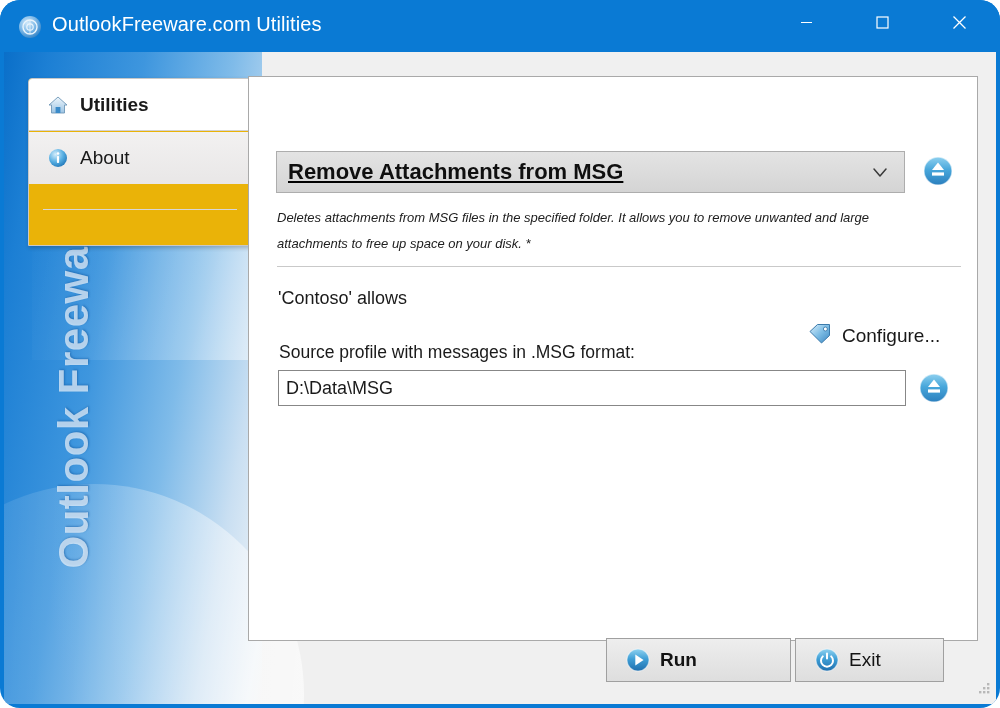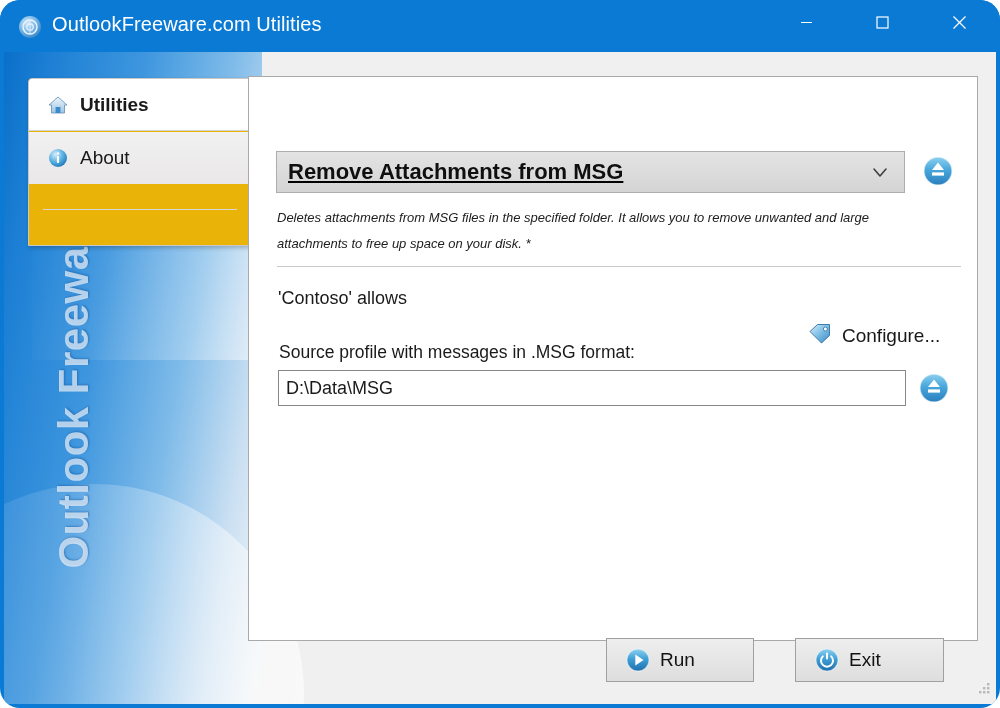--- a/index.html
+++ b/index.html
@@ -270,21 +270,21 @@
   .cmdbtn {
     position: absolute;
     height: 44px;
     background: linear-gradient(180deg, #eeeeee 0%, #e6e6e6 48%, #dedede 100%);
     border: 1px solid #a0a0a0;
     box-sizing: border-box;
     display: flex;
     align-items: center;
     cursor: default;
   }
-  #btn-run { left: 602px; top: 586px; width: 148px; }
+  #btn-run { left: 602px; top: 586px; width: 185px; font-weight: bold; }
   #btn-exit { left: 791px; top: 586px; width: 149px; }
   .cmdicon { margin-left: 18px; width: 26px; height: 26px; }
   .cmdlabel {
     margin-left: 9px;
     font-size: 19px;
     color: #131313;
   }
 
   #grip { position: absolute; right: 4px; bottom: 4px; }
 </style>

